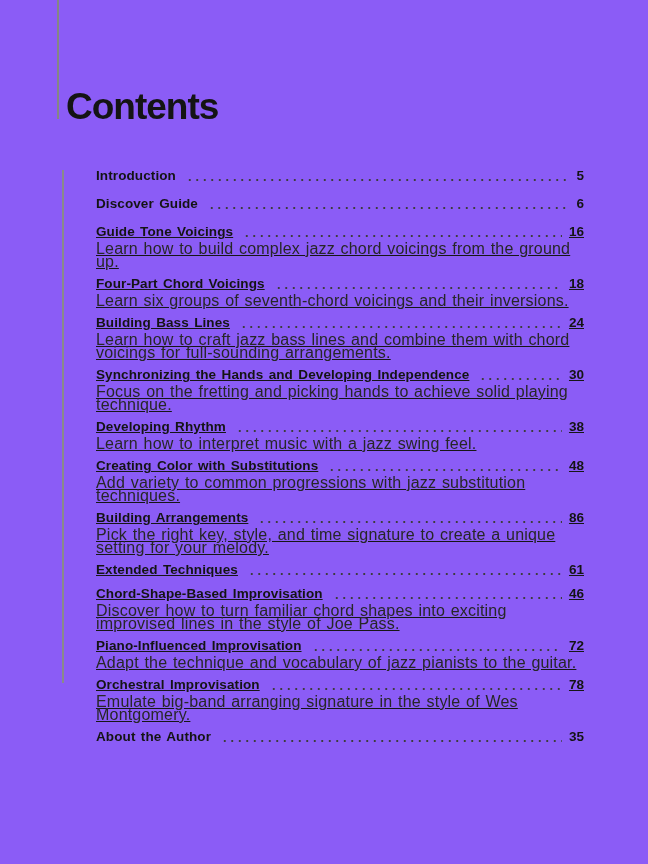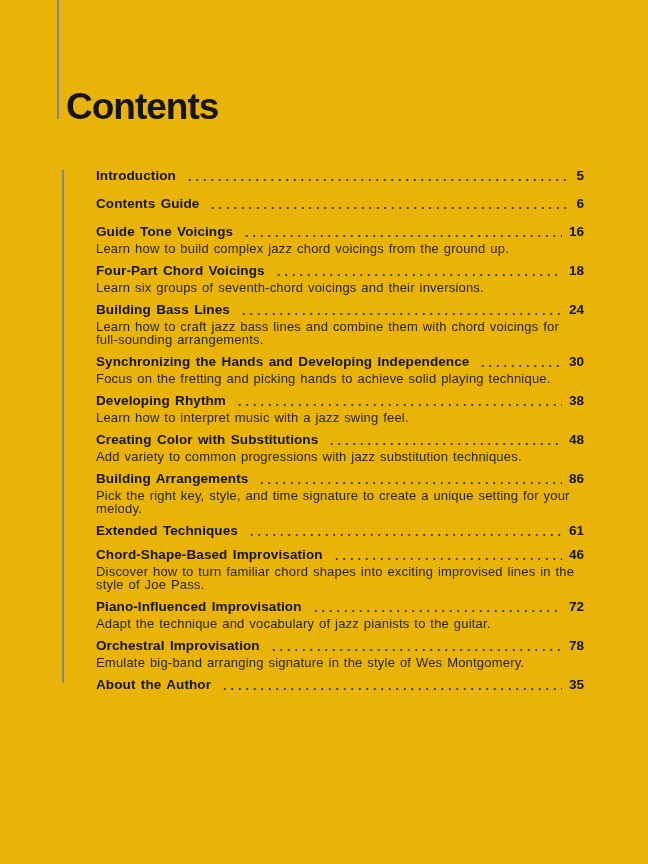--- a/index.html
+++ b/index.html
@@ -4,21 +4,21 @@
 <style>
   html, body { margin: 0; padding: 0; }
   body {
     width: 648px; height: 864px;
     background: #ffffff;
     font-family: "Liberation Sans", sans-serif;
     position: relative;
     overflow: hidden;
     color: #161616;
   }
-  .page { position: absolute; inset: 0; background: #eab308; }
+  .page { position: absolute; inset: 0; background: #8b5cf6; }
 
   .rule-top {
     position: absolute; left: 57px; top: 0;
     width: 2px; height: 119px;
     background: #858585;
   }
   .page-title {
     position: absolute; left: 66px; top: 88px;
     margin: 0;
     font-size: 37px; font-weight: 700;
@@ -30,21 +30,21 @@
     position: absolute; left: 62px; top: 170px;
     width: 2px; height: 513px;
     background: #8a8a8a;
   }
 
   .toc {
     position: absolute; left: 96px; top: 168px;
     width: 488px;
   }
   .toc-item { margin-bottom: 12px; }
-  .toc-item.has-desc { margin-bottom: 8px; }
+  .toc-item.has-desc { margin-bottom: 8px; text-decoration: underline; }
 
   .toc-row {
     display: flex;
     align-items: flex-start;
   }
   .toc-title {
     font-size: 13.5px; font-weight: 700;
     line-height: 16px;
     letter-spacing: 0.1px;
     word-spacing: 1.5px;
@@ -63,21 +63,21 @@
   }
   .toc-page {
     font-size: 13.5px; font-weight: 700;
     line-height: 16px;
     color: #141414;
     flex: 0 0 auto;
     white-space: nowrap;
   }
   .toc-desc {
     margin-top: 2px;
-    font-size: 13px; font-weight: 400;
+    font-size: 16px; font-weight: 400;
     line-height: 13px;
     letter-spacing: 0.2px;
     word-spacing: 1px;
     color: #272727;
   }
 </style>
 </head>
 <body>
 
 <div class="page">
@@ -87,21 +87,21 @@
   <div class="toc" id="toc">
       <div class="toc-item">
         <div class="toc-row">
           <span class="toc-title">Introduction</span>
           <span class="leader"></span>
           <span class="toc-page">5</span>
         </div>
       </div>
       <div class="toc-item">
         <div class="toc-row">
-          <span class="toc-title">Contents Guide</span>
+          <span class="toc-title">Discover Guide</span>
           <span class="leader"></span>
           <span class="toc-page">6</span>
         </div>
       </div>
       <div class="toc-item has-desc">
         <div class="toc-row">
           <span class="toc-title">Guide Tone Voicings</span>
           <span class="leader"></span>
           <span class="toc-page">16</span>
         </div>

